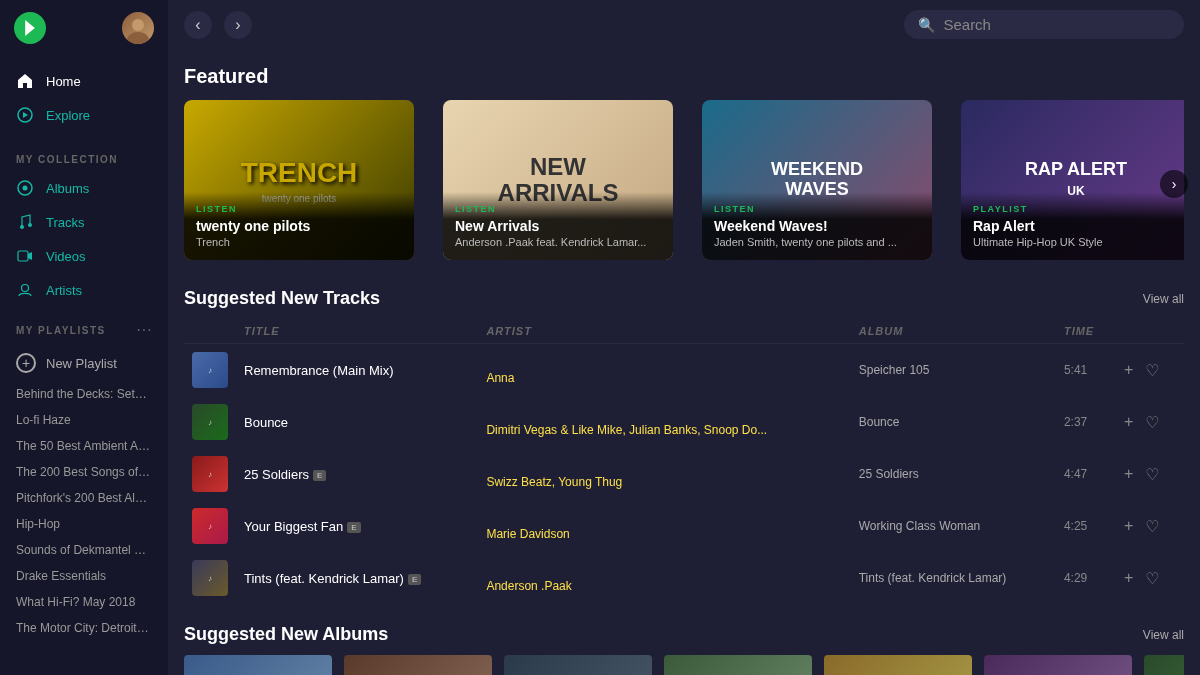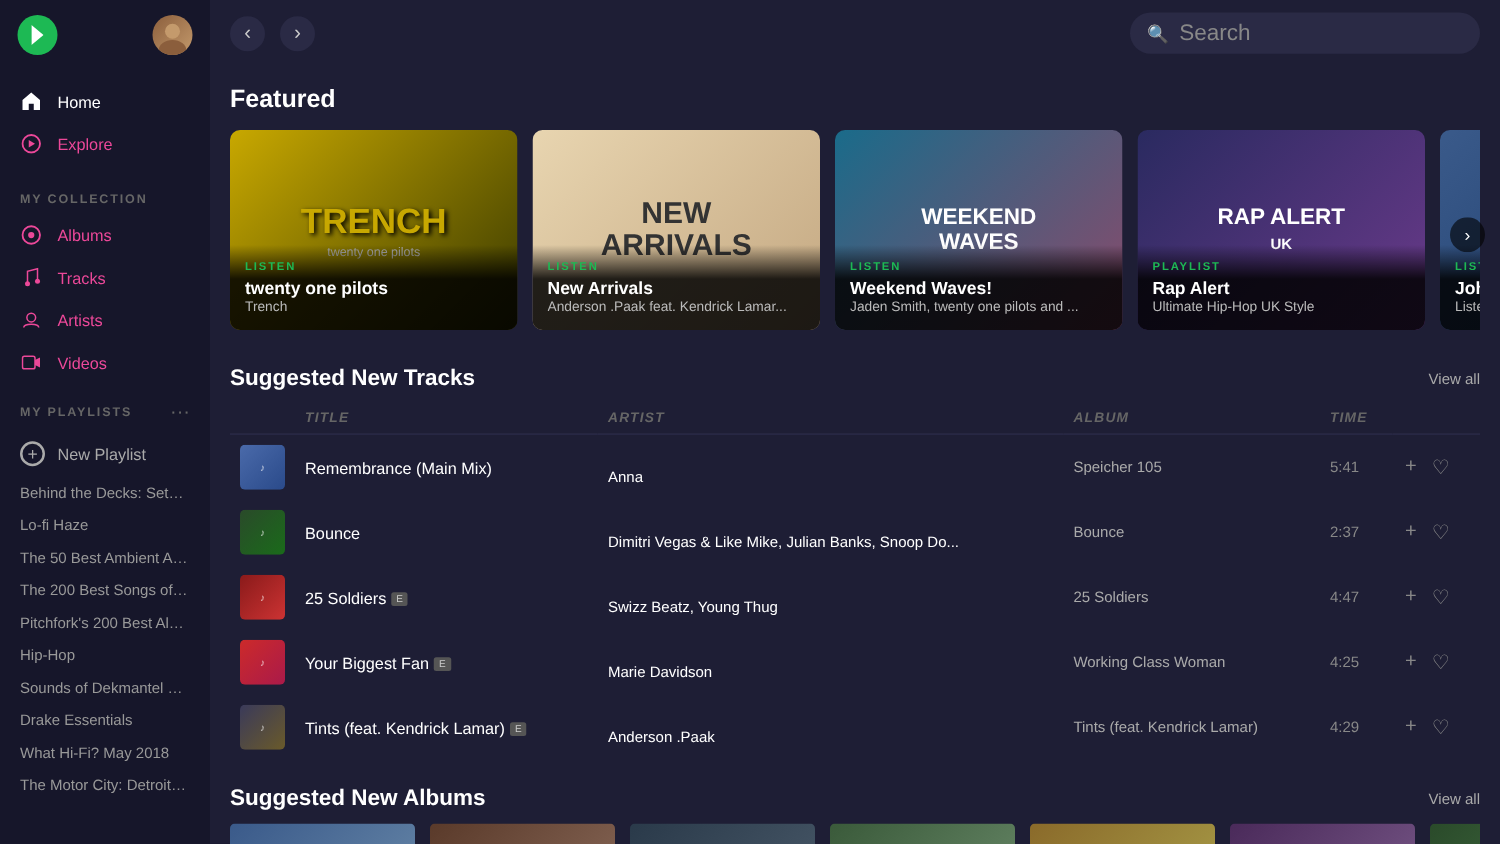--- a/index.html
+++ b/index.html
@@ -53,21 +53,21 @@
       display: flex; align-items: center; justify-content: center;
     }
 
     .sidebar-nav { padding: 8px 0; }
     .sidebar-item {
       display: flex; align-items: center;
       padding: 8px 16px;
       gap: 12px;
       cursor: pointer;
       border-radius: 4px;
-      color: #ec4899;
+      color: #14b8a6;
       transition: color 0.15s;
     }
     .sidebar-item.active { color: #fff; }
     .sidebar-item .icon {
       width: 18px; height: 18px;
       flex-shrink: 0;
       display: flex; align-items: center; justify-content: center;
     }
     .sidebar-item .icon svg { fill: currentColor; }
 
@@ -144,40 +144,40 @@
       margin-left: auto;
       display: flex; align-items: center;
       background: #2a2a45;
       border-radius: 20px;
       padding: 6px 14px;
       gap: 8px;
       width: 280px;
     }
     .search-input {
       background: none; border: none; outline: none;
-      color: #ccc; font-size: 18px; width: 100%;
+      color: #ccc; font-size: 15px; width: 100%;
     }
     .search-input::placeholder { color: #888; }
 
     
     #content {
       flex: 1;
       overflow-y: auto;
       padding: 0 16px 20px;
     }
     #content::-webkit-scrollbar { width: 4px; }
     #content::-webkit-scrollbar-thumb { background: #444; border-radius: 2px; }
 
     
     .section-title {
       font-size: 20px; font-weight: 700;
       margin: 16px 0 12px;
     }
     .featured-row {
-      display: flex; gap: 12px;
+      display: flex; gap: 29px;
       overflow-x: auto;
       padding-bottom: 8px;
     }
     .featured-row::-webkit-scrollbar { display: none; }
     .featured-card {
       flex-shrink: 0;
       width: 230px;
       border-radius: 8px;
       overflow: hidden;
       position: relative;
@@ -253,21 +253,21 @@
       width: 100%; height: 100%;
       display: flex; align-items: center; justify-content: center;
       font-size: 8px; font-weight: 700; color: rgba(255,255,255,0.7);
     }
     .track-name { font-size: 13px; font-weight: 500; }
     .track-name .explicit {
       display: inline-block; font-size: 8px; background: #555;
       color: #ccc; padding: 1px 4px; border-radius: 2px;
       margin-left: 4px; vertical-align: middle;
     }
-    .track-artist { font-size: 12px; color: #ffffff; margin-top: 16px; }
+    .track-artist { font-size: 12px; color: #fde047; margin-top: 16px; }
     .track-album { font-size: 12px; color: #aaa; }
     .track-time { font-size: 12px; color: #888; }
     .track-actions { display: flex; align-items: center; gap: 8px; }
     .track-action-btn {
       background: none; border: none; color: #888;
       cursor: pointer; font-size: 16px; padding: 2px;
     }
 
     
     .albums-row {
@@ -365,34 +365,34 @@
         <path d="M5 13V3l8-2v10" stroke="currentColor" stroke-width="1.2" fill="none"></path>
         <circle cx="5" cy="13" r="2" fill="currentColor"></circle>
         <circle cx="13" cy="11" r="2" fill="currentColor"></circle>
       </svg>
     </span>
     <span>Tracks</span>
   </div>
   <div class="sidebar-item">
     <span class="icon">
       <svg width="16" height="16" viewBox="0 0 16 16">
+        <rect x="1" y="3" width="10" height="10" rx="1.5" stroke="currentColor" stroke-width="1.2" fill="none"></rect>
+        <polygon points="11,6 15,4 15,12 11,10" fill="currentColor"></polygon>
+      </svg>
+    </span>
+    <span>Videos</span>
+  </div>
+  <div class="sidebar-item">
+    <span class="icon">
+      <svg width="16" height="16" viewBox="0 0 16 16">
         <circle cx="8" cy="6" r="3.5" stroke="currentColor" stroke-width="1.2" fill="none"></circle>
         <path d="M2 14c0-3.5 12-3.5 12 0" stroke="currentColor" stroke-width="1.2" fill="none"></path>
       </svg>
     </span>
     <span>Artists</span>
-  </div>
-  <div class="sidebar-item">
-    <span class="icon">
-      <svg width="16" height="16" viewBox="0 0 16 16">
-        <rect x="1" y="3" width="10" height="10" rx="1.5" stroke="currentColor" stroke-width="1.2" fill="none"></rect>
-        <polygon points="11,6 15,4 15,12 11,10" fill="currentColor"></polygon>
-      </svg>
-    </span>
-    <span>Videos</span>
   </div>
 
   <div class="my-playlists-header">
     <span class="label">My Playlists</span>
     <span class="dots-btn">···</span>
   </div>
 
   <div class="new-playlist-btn">
     <div class="plus-circle">+</div>
     <span>New Playlist</span>

